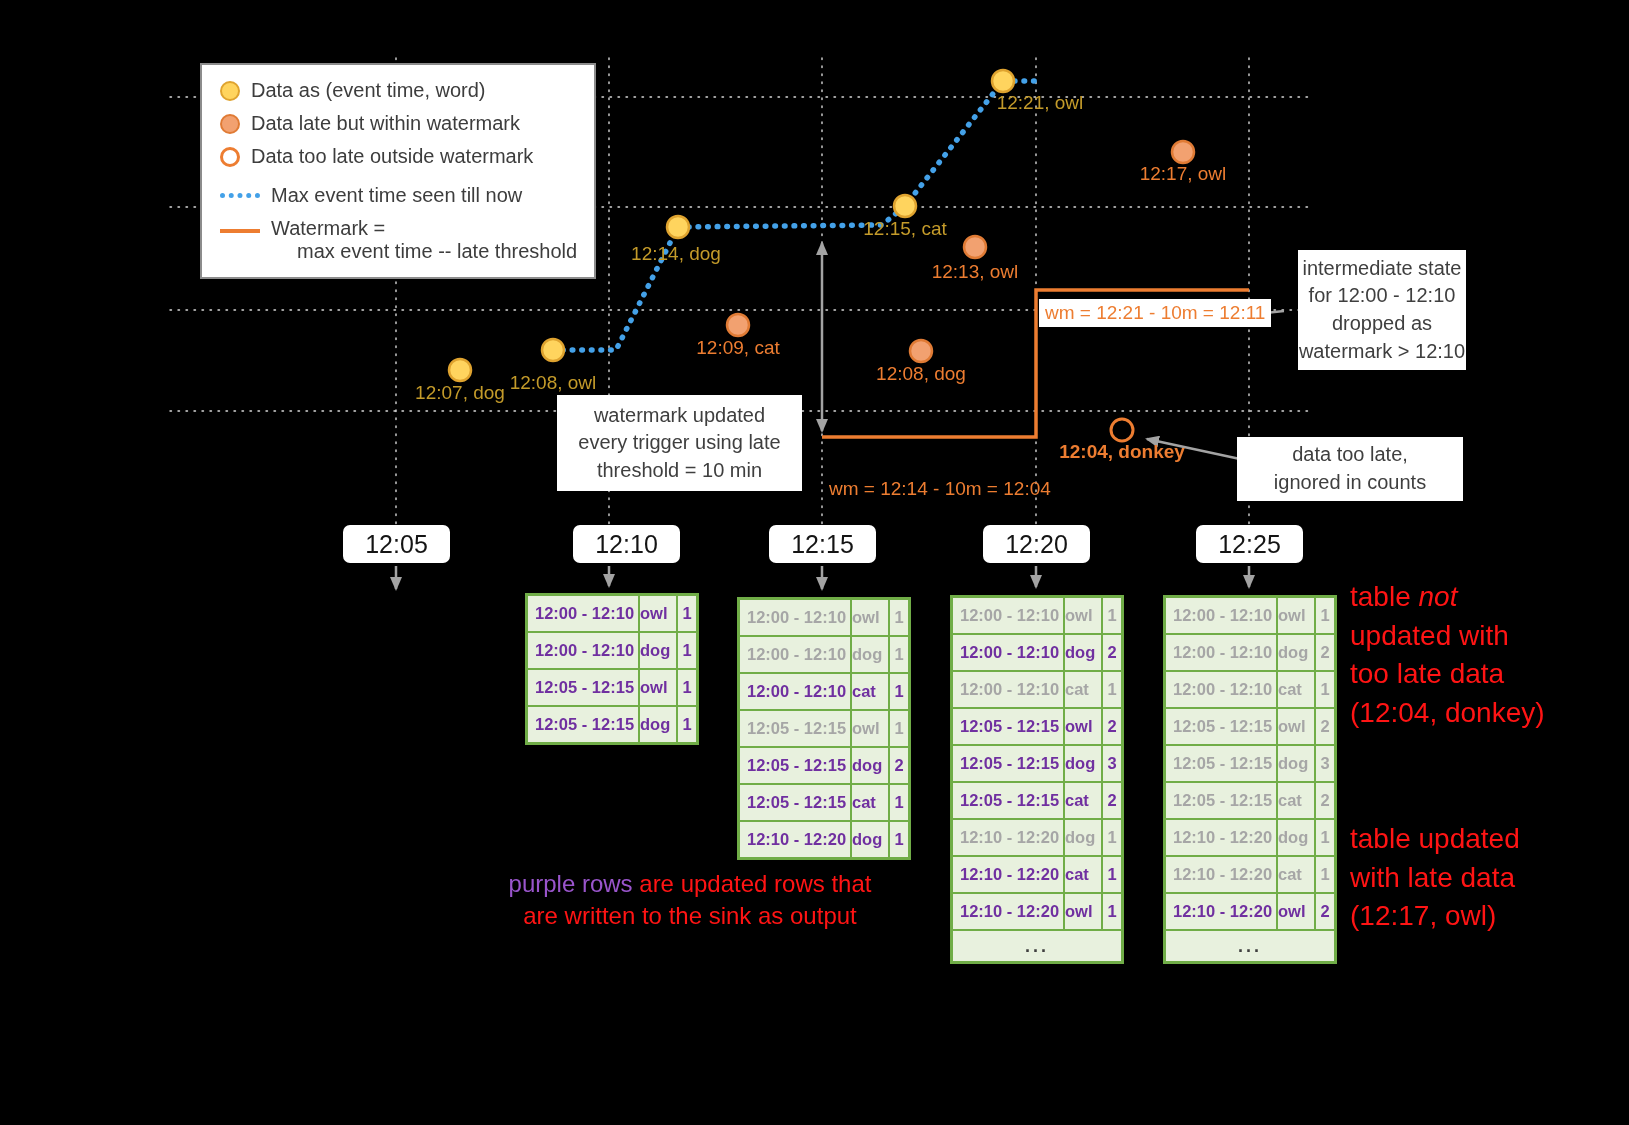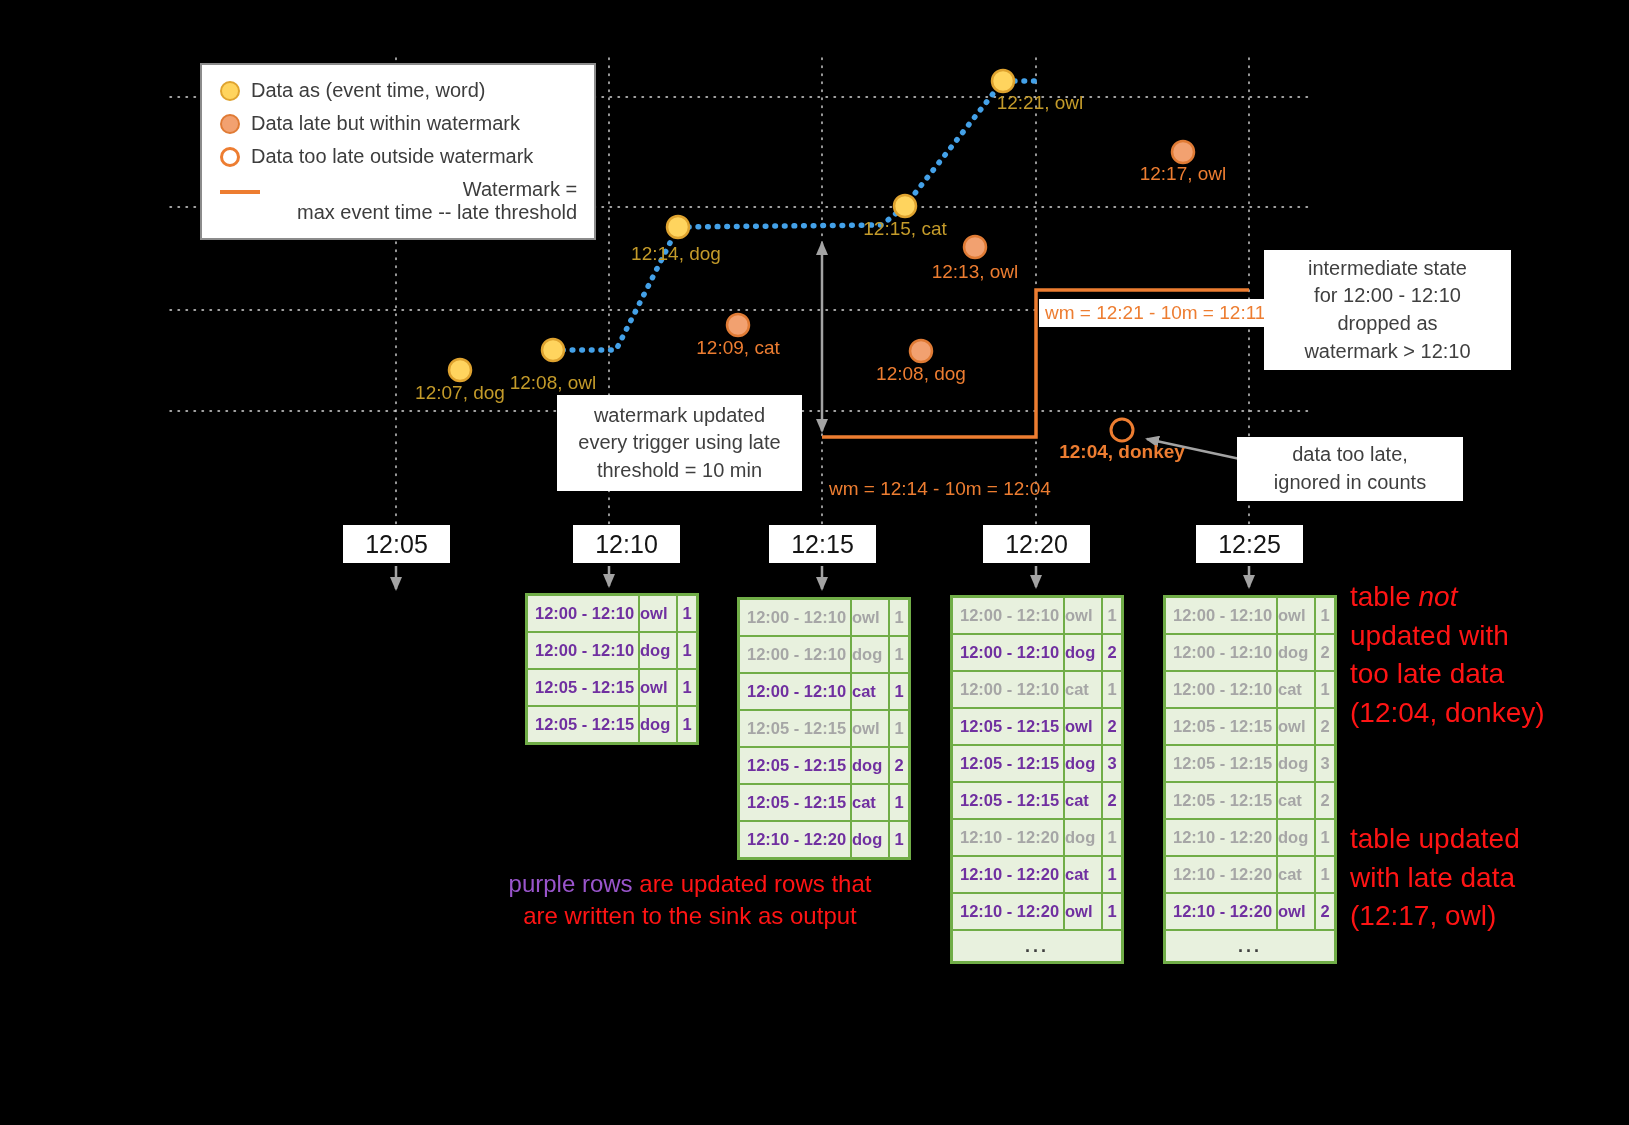--- a/index.html
+++ b/index.html
@@ -13,36 +13,36 @@
   .org{color:#ED7D31;}
 
   
   .box{position:absolute;background:#fff;color:#3f3f3f;text-align:center;font-size:20px;
        line-height:1.38;display:flex;flex-direction:column;justify-content:center;box-sizing:border-box;}
   .wm-label{position:absolute;color:#ED7D31;font-size:19px;white-space:nowrap;}
   .wm2-box{background:#fff;padding:3px 6px;}
 
   
   .legend{position:absolute;left:200px;top:63px;width:396px;background:#fff;
-          border:2px solid #8c8c8c;box-sizing:border-box;padding:14px 14px 14px 18px;color:#3d3d3d;text-align:right;}
+          border:2px solid #8c8c8c;box-sizing:border-box;padding:14px 14px 14px 18px;color:#3d3d3d;}
   .lg-row{display:flex;align-items:center;gap:11px;font-size:20px;margin-bottom:10px;}
   .lg-row.last{margin-bottom:0;align-items:flex-start;}
   .lg-gap{margin-top:16px;}
   .sw{flex:0 0 auto;}
   .dot{width:20px;height:20px;border-radius:50%;box-sizing:border-box;}
   .dot-yellow{background:#FFD45E;border:2px solid #dfa32f;}
   .dot-salmon{background:#F2A170;border:2px solid #e07b35;}
   .dot-open{width:20px;height:20px;border-radius:50%;background:#fff;border:3px solid #ED7D31;box-sizing:border-box;}
   .line-blue{width:40px;height:0;border-top:5px dotted #44A1E8;}
   .line-orange{width:40px;height:0;border-top:4px solid #ED7D31;margin-top:12px;}
   .lg-indent{padding-left:26px;}
 
   
   .timebox{position:absolute;top:525px;width:107px;height:38px;background:#fff;color:#141414;
-           font-size:25px;display:flex;align-items:center;justify-content:center;}
+           font-size:25px;display:flex;align-items:center;justify-content:center;border-radius:7px;}
 
   
   .gtable{position:absolute;display:flex;flex-direction:column;gap:2px;background:#70AD47;
           border:3px solid #70AD47;width:168px;}
   .trow{display:flex;gap:2px;height:35px;flex:none;}
   .tcell{background:#E8F1DE;display:flex;align-items:center;font-size:16.5px;font-weight:700;color:#a6a6a6;box-sizing:border-box;}
   .trow.upd .tcell{color:#7030A0;}
   .cw{flex:0 0 110px;padding-left:7px;}
   .cd{flex:0 0 36px;}
   .cc{flex:1;justify-content:center;}
@@ -117,20 +117,24 @@
       <span>Data as (event time, word)</span>
     </div>
     <div class="lg-row">
       <span class="sw dot dot-salmon"></span>
       <span>Data late but within watermark</span>
     </div>
     <div class="lg-row">
       <span class="sw dot-open"></span>
       <span>Data too late outside watermark</span>
     </div>
+    <div class="lg-row lg-gap">
+      <span class="sw line-blue"></span>
+      <span>Max event time seen till now</span>
+    </div>
     <div class="lg-row last">
       <span class="sw line-orange"></span>
       <div>
         <div>Watermark =</div>
         <div class="lg-indent">max event time -- late threshold</div>
       </div>
     </div>
   </div>
 
   <div class="pt-label gold" style="left:460px;top:382px;">12:07, dog</div>
@@ -145,21 +149,21 @@
   <div class="pt-label org" style="left:1122px;top:441px;font-weight:bold;">12:04, donkey</div>
 
   <div class="wm-label" style="left:829px;top:447px;margin-top:31px;">wm = 12:14 - 10m = 12:04</div>
   <div class="wm-label wm2-box" style="left:1039px;top:299px;">wm = 12:21 - 10m = 12:11</div>
 
   <div class="box" style="left:557px;top:395px;width:245px;height:96px;">
     <div>watermark updated</div>
     <div>every trigger using late</div>
     <div>threshold = 10 min</div>
   </div>
-  <div class="box" style="left:1264px;top:250px;width:247px;height:120px;">
+  <div class="box" style="left:1298px;top:250px;width:168px;height:120px;">
     <div>intermediate state</div>
     <div>for 12:00 - 12:10</div>
     <div>dropped as</div>
     <div>watermark &gt; 12:10</div>
   </div>
   <div class="box" style="left:1237px;top:437px;width:226px;height:64px;">
     <div>data too late,</div>
     <div>ignored in counts</div>
   </div>
 

